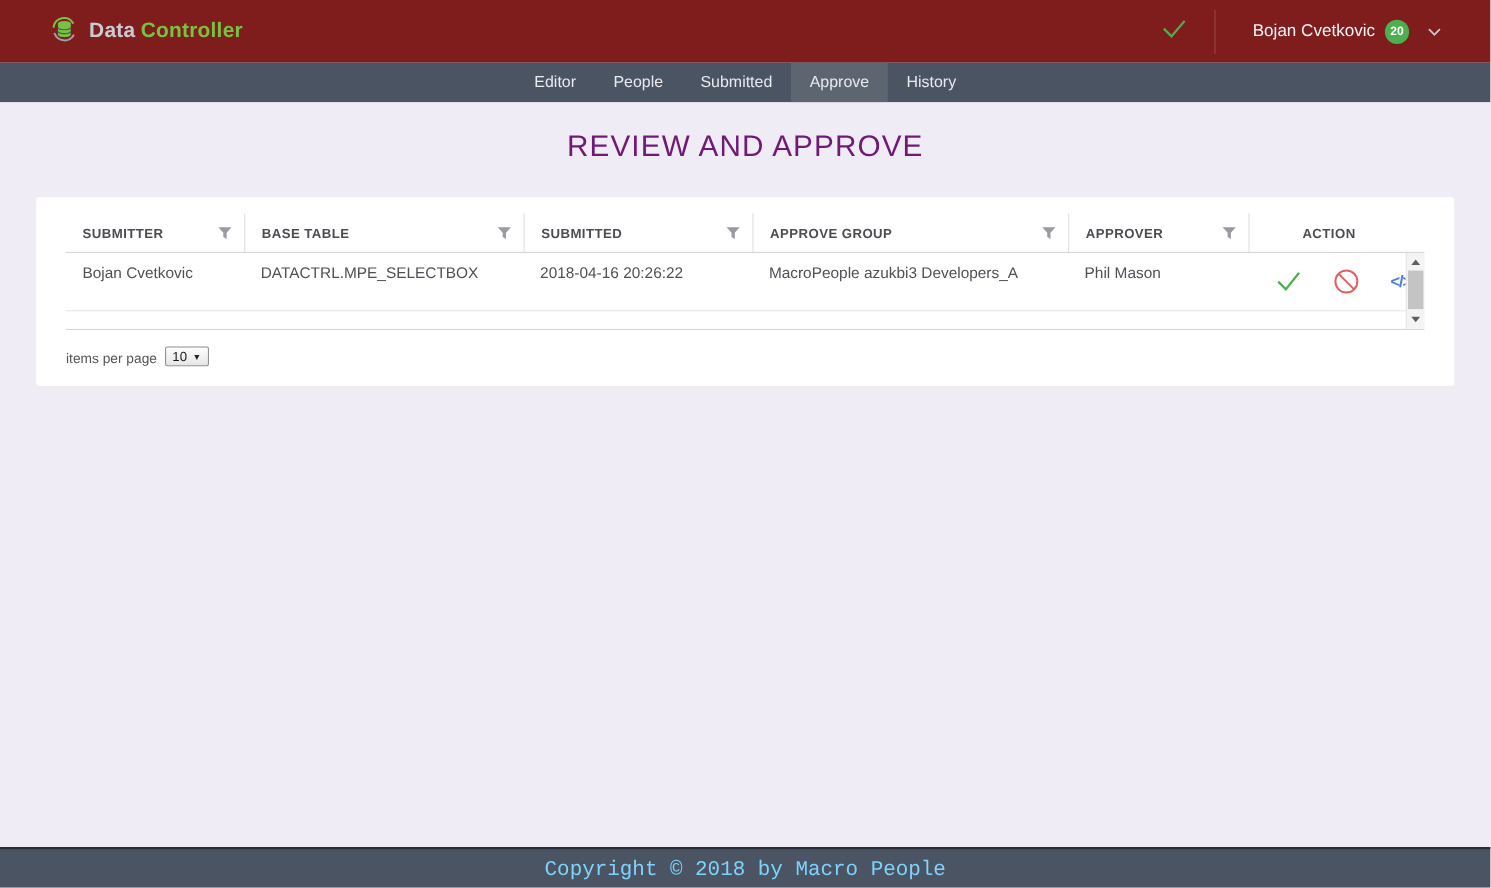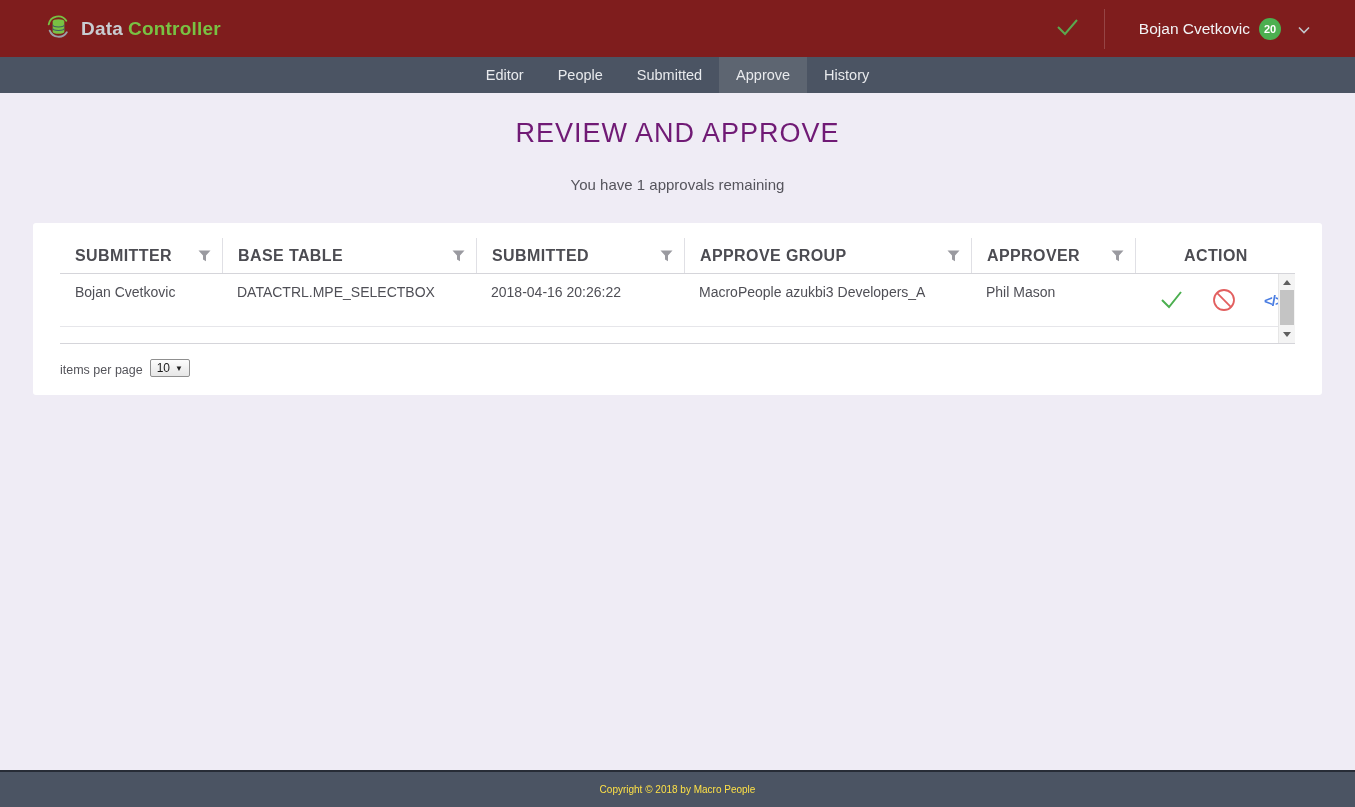--- a/index.html
+++ b/index.html
@@ -28,21 +28,21 @@
   .main{flex:1 1 auto;background:#efecf5;}
   .page-title{margin:0;padding-top:25px;text-align:center;font-size:27px;font-weight:400;letter-spacing:1px;color:#701a75;}
   .page-sub{margin:0;padding-top:27px;text-align:center;font-size:15px;color:#55545c;}
 
   .card{width:1289px;margin:30px auto 0;background:#fff;border-radius:3px;box-sizing:border-box;padding:15px 27px 18px;}
 
   .grid{width:100%;}
   .grid-header{display:flex;height:36px;align-items:stretch;border-bottom:1px solid #d5d5da;box-sizing:border-box;padding-right:17px;}
   .hcell{display:flex;align-items:center;justify-content:space-between;box-sizing:border-box;padding:0 11px 0 15px;}
   .hcell + .hcell{border-left:1px solid #e0e0e5;}
-  .hlabel{font-size:16px;font-weight:bold;letter-spacing:.4px;color:#4c4c52;}
+  .hlabel{font-size:12px;font-weight:bold;letter-spacing:.4px;color:#4c4c52;}
   .filter-btn{cursor:pointer;display:flex;align-items:center;}
 
   .c1{width:162px;} .c2{width:254px;} .c3{width:208px;} .c4{width:287px;} .c5{width:164px;} .c6{flex:1;padding-left:48px;}
 
   .grid-body{position:relative;padding-right:17px;border-bottom:1px solid #d5d5da;}
   .grid-row{display:flex;height:52px;border-bottom:1px solid #e6e6ea;}
   .cell{box-sizing:border-box;padding:10px 12px 0 15px;font-size:14px;color:#4f4f56;white-space:nowrap;overflow:hidden;}
   .cell.actions{display:flex;align-items:center;padding-top:0;gap:27px;padding-left:24px;}
   .icon-btn{cursor:pointer;display:flex;align-items:center;justify-content:center;}
   .code-glyph{color:#4a7de2;font-size:15px;font-weight:bold;letter-spacing:-1px;}
@@ -57,21 +57,21 @@
   .sb-thumb{position:absolute;left:1px;right:1px;top:16px;height:35px;background:#c4c4c4;cursor:grab;}
 
   
   .pager{display:flex;align-items:flex-end;padding-top:15px;gap:7px;}
   .pager-label{font-size:12.5px;color:#54545a;}
   .page-size-select{display:inline-flex;align-items:center;gap:5px;border:1px solid #8f8f8f;border-radius:2px;background:linear-gradient(#fdfdfd,#e6e6e6);padding:1px 6px;font-size:12px;color:#1c1c1c;cursor:pointer;}
   .select-caret{font-size:8px;color:#222;}
 
   
   .footer{height:35px;flex:0 0 auto;background:#4b5463;border-top:2px solid #272c36;display:flex;align-items:center;justify-content:center;}
-  .footer-text{color:#fde047;font-size:10px;}
+  .footer-text{color:#7dd3fc;font-size:19px;font-family:Liberation Mono, monospace;}
 </style>
 </head>
 <body>
 
 <div class="app">
 
   <header class="topbar">
     <div class="brand">
       <span>
         <svg width="27" height="27" viewBox="0 0 26 26">
@@ -110,21 +110,20 @@
   <nav class="navbar">
     <div class="nav-tab">Editor</div>
     <div class="nav-tab">People</div>
     <div class="nav-tab">Submitted</div>
     <div class="nav-tab active">Approve</div>
     <div class="nav-tab">History</div>
   </nav>
 
   <main class="main">
     <h1 class="page-title">REVIEW AND APPROVE</h1>
-    <p class="page-sub">You have 1 approvals remaining</p>
 
     <section class="card">
       <div class="grid">
 
         <div class="grid-header">
           <div class="hcell c1">
             <span class="hlabel">SUBMITTER</span>
             <span class="filter-btn">
                 <svg width="13" height="12" viewBox="0 0 13 12">
                   <path d="M0.5 0.5h12L8 5.6v5.6L5 9.4V5.6z" fill="#9a9aa0"></path>

